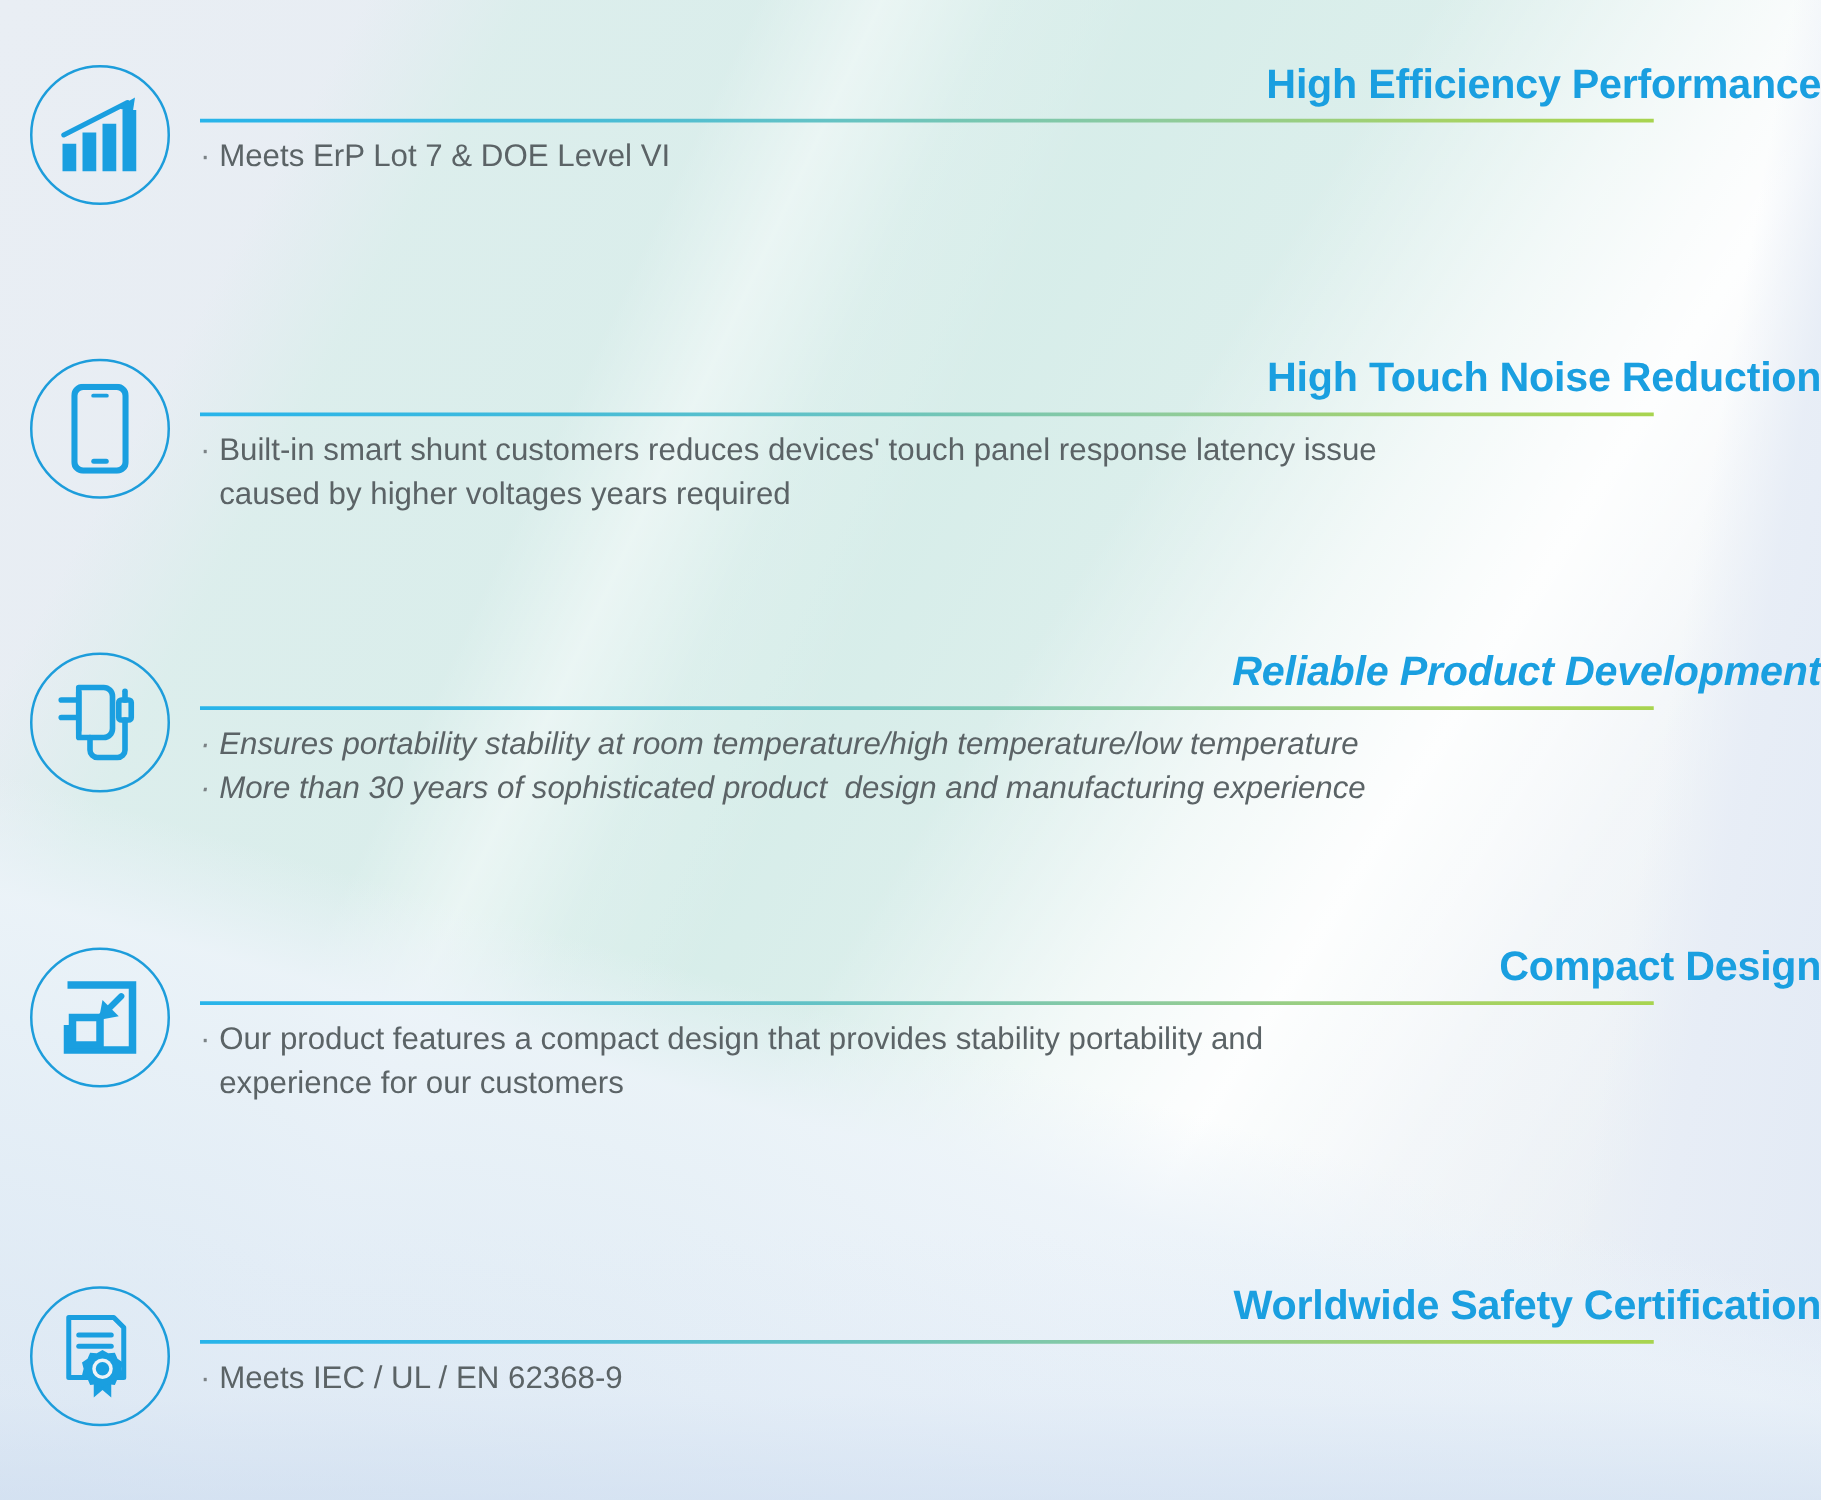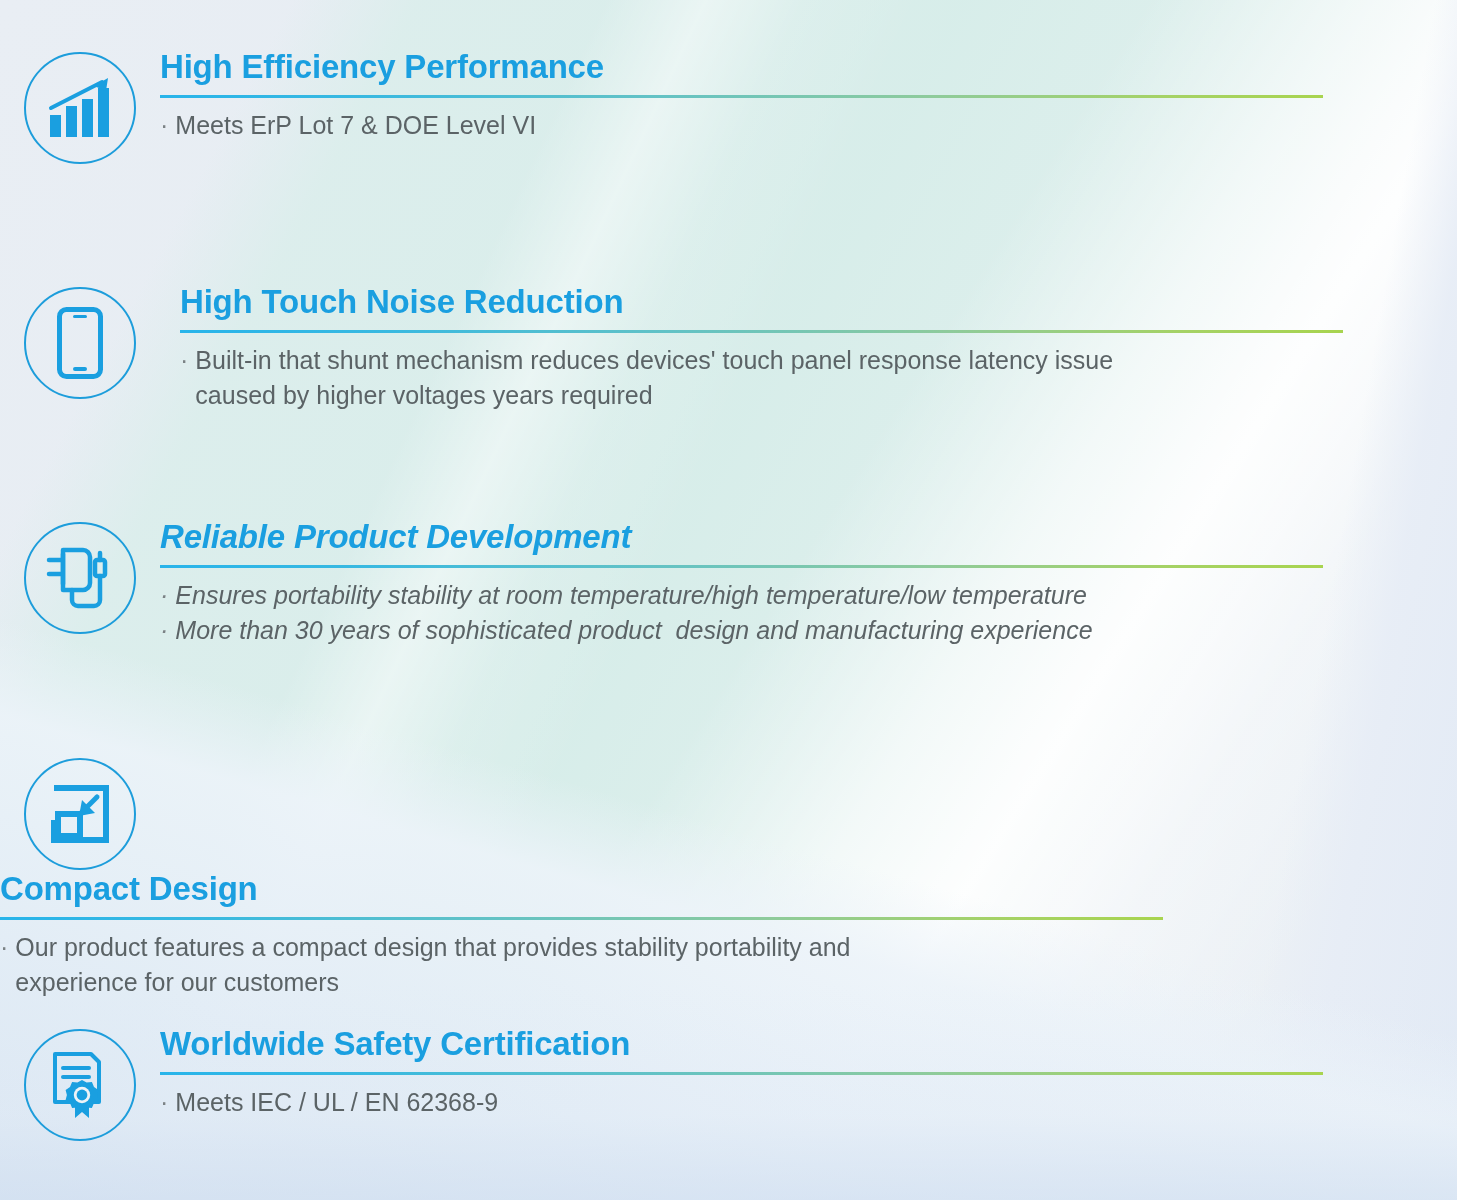--- a/index.html
+++ b/index.html
@@ -116,20 +116,21 @@
     border-radius: 50%;
     display: flex;
     align-items: center;
     justify-content: center;
     box-sizing: border-box;
   }
 
   .feature-body {
     flex: 1;
     padding-right: 0;
+    text-align: right;
   }
 
   .feature-title {
     color: #1a9fe0;
     font-size: 33px;
     font-weight: bold;
     line-height: 1.18;
     letter-spacing: -0.2px;
     margin: 0 0 8px 0;
     white-space: nowrap;
@@ -205,37 +206,37 @@
         <div class="divider"></div>
         <ul class="bullets">
           <li class="bullet">
             <span class="bullet-dot">·</span>
             <span class="bullet-text">Meets ErP Lot 7 &amp; DOE Level VI</span>
           </li>
         </ul>
       </div>
     </div>
 
-    <div class="feature" style="top:283px;gap:20px;">
+    <div class="feature" style="top:283px;">
       <div class="icon-slot">
         <div class="icon-circle">
           <svg width="46" height="72" viewBox="0 0 46 72" aria-hidden="true">
             <rect x="2.5" y="2.5" width="41" height="67" rx="7" ry="7" fill="none" stroke="#1a9fe0" stroke-width="5"></rect>
             <rect x="16" y="8" width="14" height="3" rx="1.5" fill="#1a9fe0"></rect>
             <rect x="16" y="60" width="14" height="4" rx="2" fill="#1a9fe0"></rect>
           </svg>
         </div>
       </div>
       <div class="feature-body">
         <div class="feature-title">High Touch Noise Reduction</div>
         <div class="divider"></div>
         <ul class="bullets">
           <li class="bullet">
             <span class="bullet-dot">·</span>
-            <span class="bullet-text">Built-in that shunt mechanism reduces devices' touch panel response latency issue</span>
+            <span class="bullet-text">Built-in smart shunt customers reduces devices' touch panel response latency issue</span>
           </li>
           <li class="bullet">
             <span class="bullet-dot" style="visibility:hidden">·</span>
             <span class="bullet-text">caused by higher voltages years required</span>
           </li>
         </ul>
       </div>
     </div>
 
     <div class="feature" style="top:518px;font-style:italic;">
@@ -268,21 +269,21 @@
             <span class="bullet-text">Ensures portability stability at room temperature/high temperature/low temperature</span>
           </li>
           <li class="bullet">
             <span class="bullet-dot">·</span>
             <span class="bullet-text">More than 30 years of sophisticated product  design and manufacturing experience</span>
           </li>
         </ul>
       </div>
     </div>
 
-    <div class="feature" style="top:754px;flex-direction:column;">
+    <div class="feature" style="top:754px;">
       <div class="icon-slot">
         <div class="icon-circle">
           <svg width="64" height="64" viewBox="0 0 64 64" aria-hidden="true">
             <path d="M6 6 h52 v52 h-52 v-20" fill="none" stroke="#1a9fe0" stroke-width="6"></path>
             <rect x="10" y="32" width="22" height="22" fill="none" stroke="#1a9fe0" stroke-width="6"></rect>
             <g stroke="#1a9fe0" stroke-width="5" stroke-linecap="round">
               <line x1="49" y1="15" x2="33" y2="31"></line>
             </g>
             <polygon points="31,34 34,18 47,31" fill="#1a9fe0"></polygon>
           </svg>

